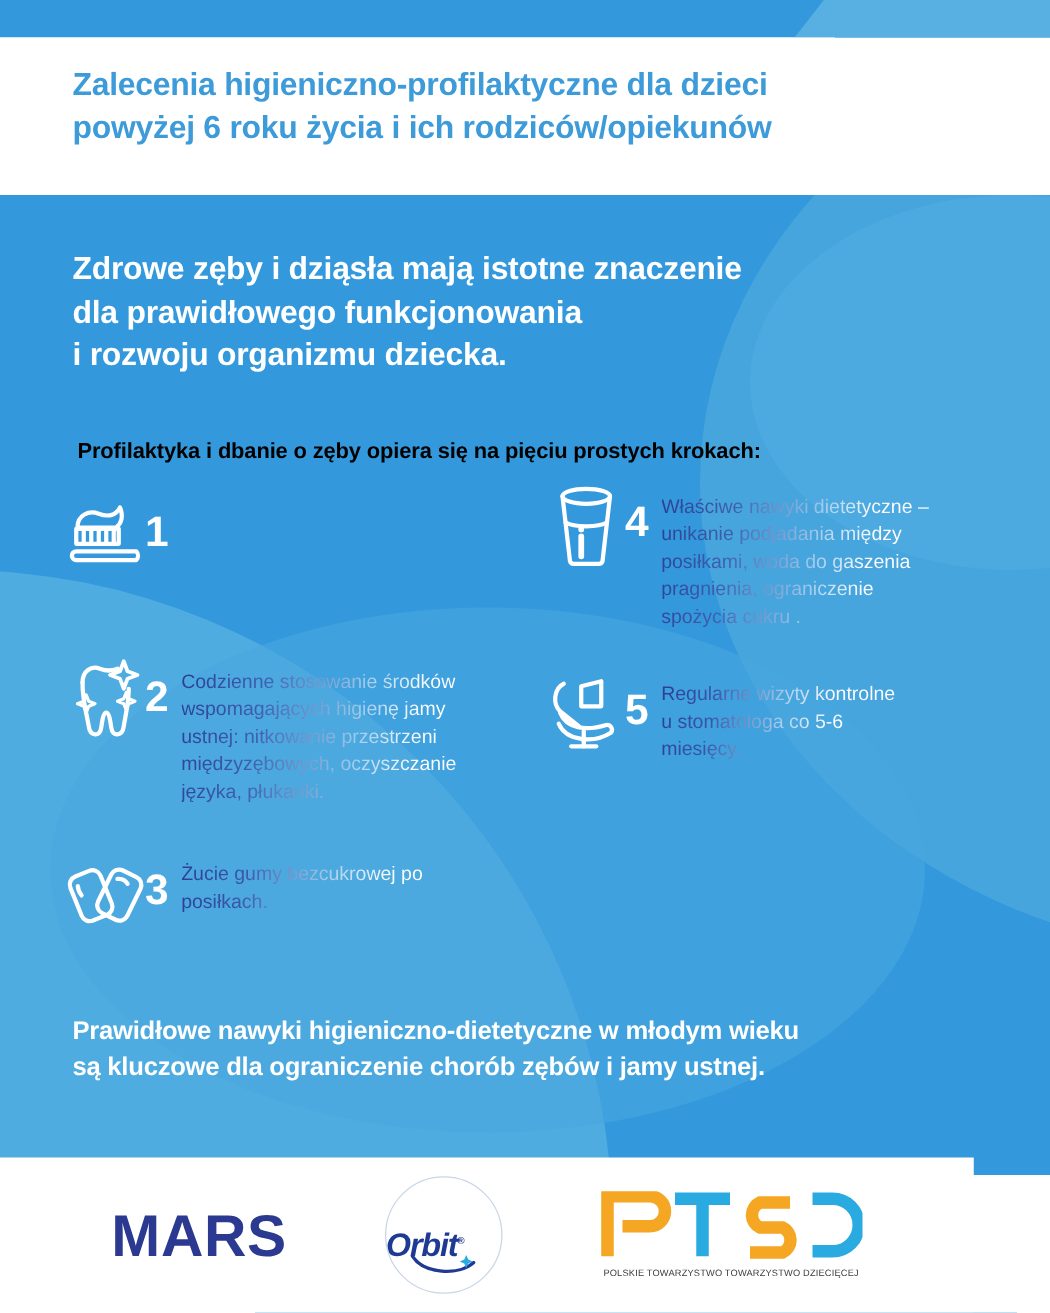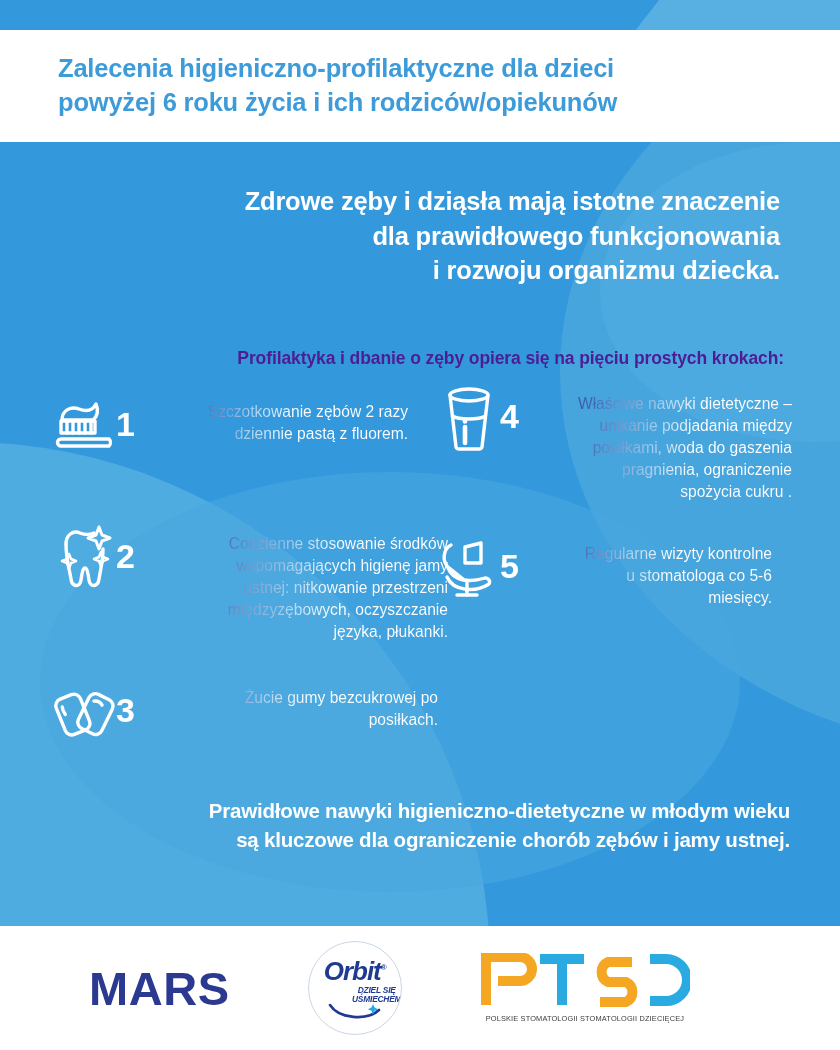--- a/index.html
+++ b/index.html
@@ -60,26 +60,25 @@
     line-height: 1.33;
     font-weight: bold;
     color: #3D9BD9;
     letter-spacing: -0.2px;
     white-space: pre-line;
   }
 
   
   .body-blue {
     position: absolute;
-    top: 142px; left: 0;
+    top: 156px; left: 0;
     width: 840px;
     height: 784px;
     background: #3399DC;
     overflow: hidden;
-    text-align: right;
   }
   
   .blob-a {
     position: absolute;
     top: -150px;
     left: 560px;
     width: 900px;
     height: 760px;
     border-radius: 50%;
     background: #47A5DE;
@@ -123,25 +122,25 @@
     margin: 0;
     padding: 42px 60px 0 58px;
     font-size: 25.5px;
     line-height: 1.36;
     font-weight: bold;
     color: #ffffff;
     white-space: pre-line;
     letter-spacing: -0.2px;
   }
   .steps-intro {
-    margin: 16px;
+    margin: 4px;
     padding: 44px 40px 0 58px;
     font-size: 17.5px;
     font-weight: bold;
-    color: #4c1d95;
+    color: #000000;
     letter-spacing: -0.1px;
   }
 
   
   .steps {
     position: relative;
     margin-top: 22px;
     padding: 0 20px 0 48px;
   }
   .step {
@@ -233,21 +232,21 @@
 
   
   .orbit-logo {
     position: relative;
     width: 92px;
     height: 92px;
     border-radius: 50%;
     background: #ffffff;
     border: 1.6px solid #c9d6e6;
     display: flex;
-    flex-direction: column;
+    flex-direction: row;
     align-items: center;
     justify-content: flex-start;
     overflow: hidden;
   }
   .orbit-word {
     margin-top: 16px;
     font-size: 26px;
     font-weight: bold;
     font-style: italic;
     color: #1F3A93;
@@ -322,22 +321,20 @@
         <div class="step" id="step-1">
           <div class="step-icon">
             <svg width="72" height="56" viewBox="0 0 72 56" fill="none" stroke="#ffffff" stroke-width="3.4" stroke-linecap="round" stroke-linejoin="round">
               <path d="M13 20 C13 10 22 6 30 9 C38 12 44 10 47 4 C50 11 48 17 44 20 Z"></path>
               <path d="M12 21 h34 v12 h-34 z"></path>
               <path d="M18 22 v11 M24 22 v11 M30 22 v11 M36 22 v11 M42 22 v11"></path>
               <path d="M12 39 h48 a5 5 0 0 1 0 7 h-48 a3.5 3.5 0 0 1 0 -7 z"></path>
             </svg>
           </div>
           <div class="step-num">1</div>
-          <div class="step-text short-fade">Szczotkowanie zębów 2 razy
-dziennie pastą z fluorem.</div>
         </div>
 
         <div class="step" id="step-2">
           <div class="step-icon">
             <svg width="72" height="74" viewBox="0 0 72 74" fill="none" stroke="#ffffff" stroke-width="3.4" stroke-linecap="round" stroke-linejoin="round">
               <path d="M17 21 C17 12 24 7 31 10 C36 12 40 12 45 10"></path>
               <path d="M17 21 C17 36 20 44 22 56 C23 64 31 65 32 57 C33 50 34 45 36 45 C38 45 39 50 40 57 C41 65 49 64 50 56 C52 44 54 37 54 26"></path>
               <path d="M50 4 l3 8 l8 3 l-8 3 l-3 8 l-3 -8 l-8 -3 l8 -3 z" stroke-width="3"></path>
               <path d="M20 31 l2 5 l5 2 l-5 2 l-2 5 l-2 -5 l-5 -2 l5 -2 z" stroke-width="2.6"></path>
               <path d="M52 29 l2 5 l5 2 l-5 2 l-2 5 l-2 -5 l-5 -2 l5 -2 z" stroke-width="2.6"></path>
@@ -436,18 +433,18 @@
         <svg class="ptsd-mark" width="210" height="56" viewBox="0 0 210 56" fill="none" stroke-linecap="butt" stroke-linejoin="miter">
 
           <path d="M6 52 V4 H40 a12 12 0 0 1 0 24 H18" stroke="#F5A623" stroke-width="10"></path>
 
           <path d="M60 6 H104 M82 6 V52" stroke="#29ABE2" stroke-width="10"></path>
 
           <path d="M152 9 H128 a11 11 0 0 0 0 20 h18 a11 11 0 0 1 0 20 h-26" stroke="#F5A623" stroke-width="10"></path>
 
           <path d="M170 6 H186 a20 20 0 0 1 0 42 h-16" stroke="#29ABE2" stroke-width="10"></path>
         </svg>
-        <div class="ptsd-sub">POLSKIE STOMATOLOGII STOMATOLOGII DZIECIĘCEJ</div>
+        <div class="ptsd-sub">POLSKIE TOWARZYSTWO TOWARZYSTWO DZIECIĘCEJ</div>
       </div>
     </div>
 
   </div>
 </div>
 
 </body></html>

